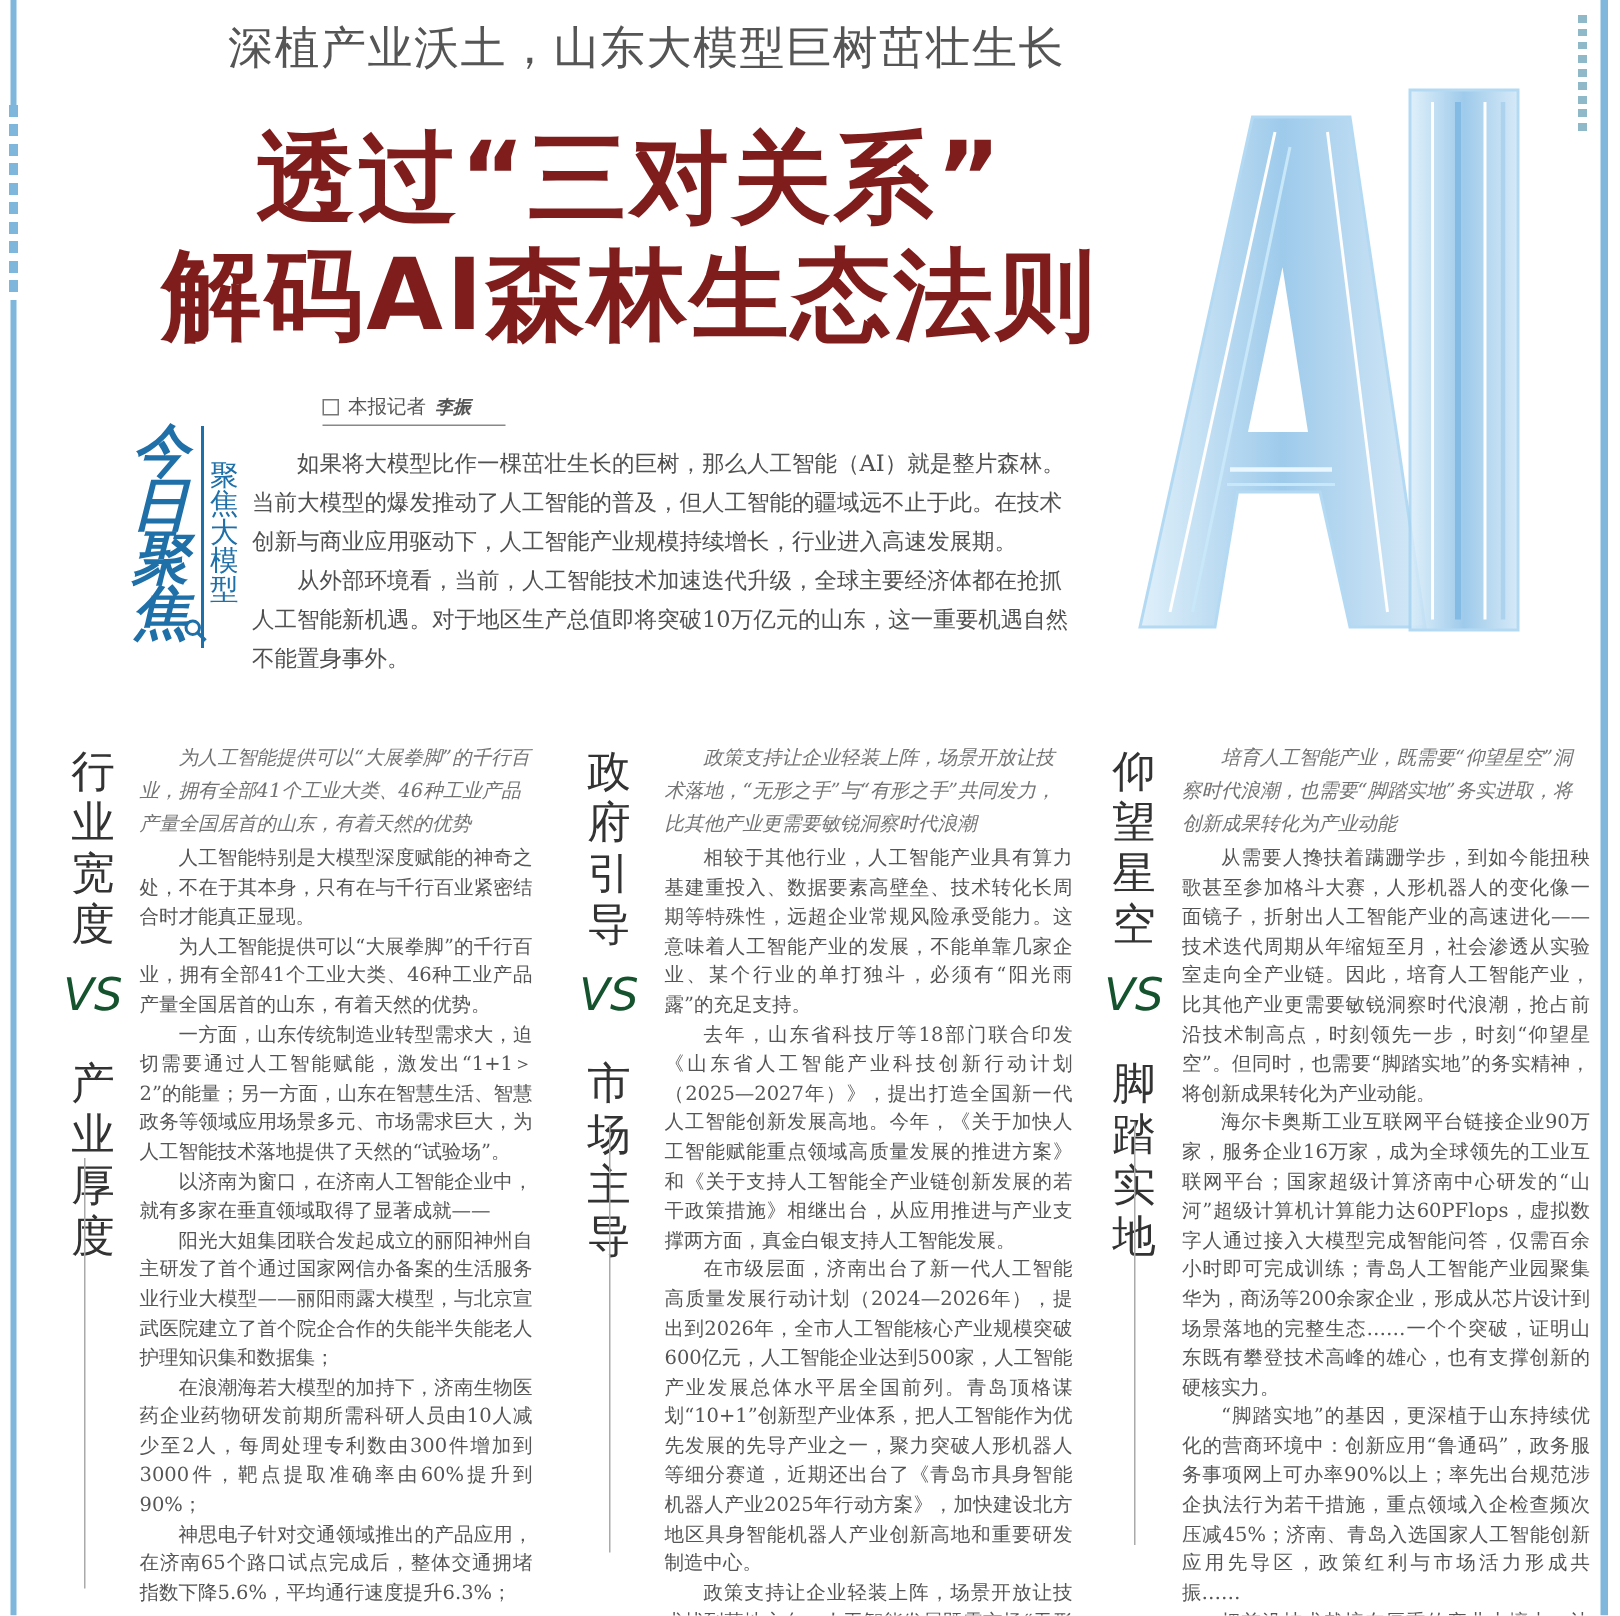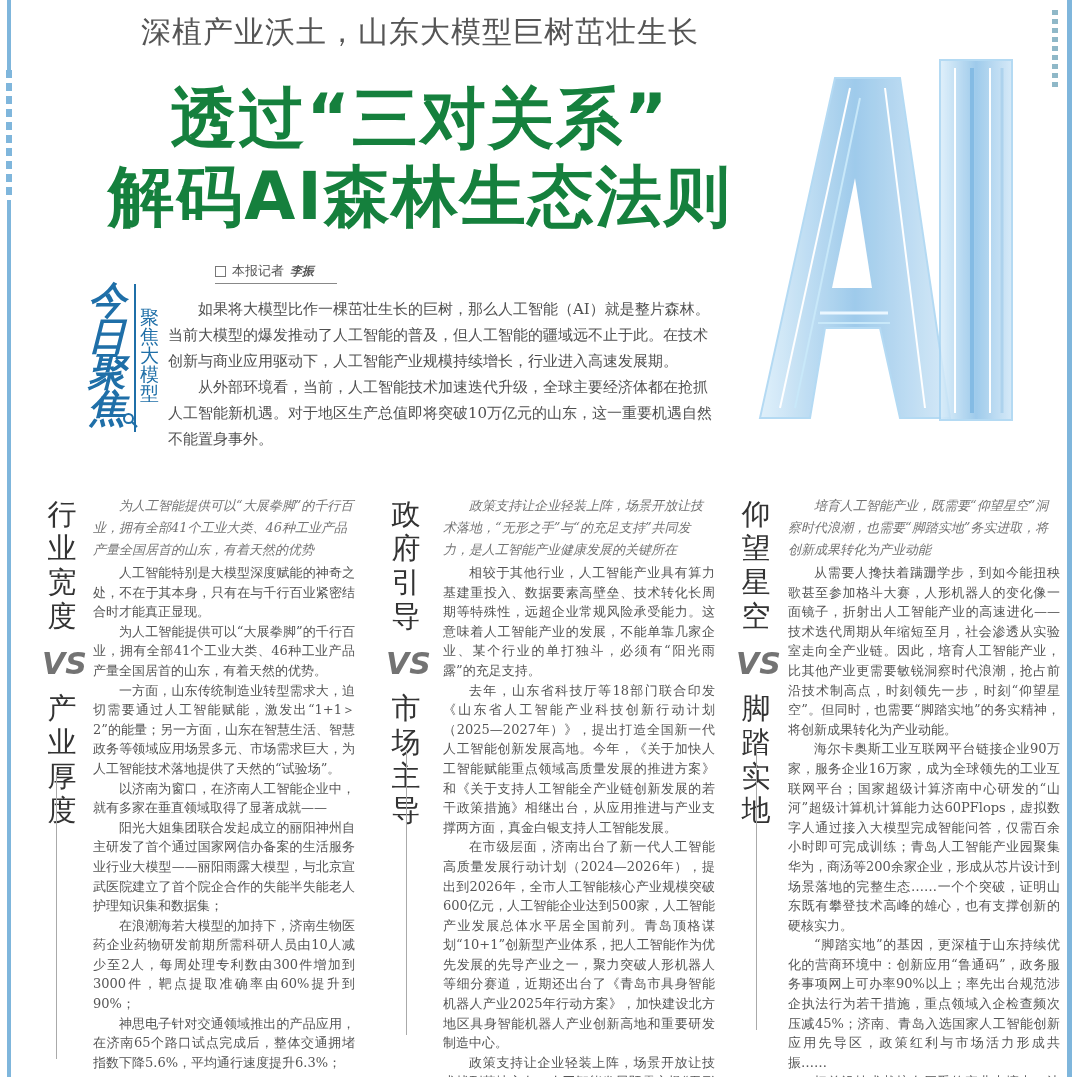--- a/index.html
+++ b/index.html
@@ -8,24 +8,24 @@
 
   
   .frame-left { position: absolute; left: 7px; top: 0; width: 4px; height: 1077px; background: #7fb6dc; }
   .frame-left-dash { position: absolute; left: 6px; top: 70px; width: 6px; height: 130px;
     background: repeating-linear-gradient(to bottom, #7fb6dc 0 8px, #ffffff 8px 13px); }
   .frame-right { position: absolute; right: 8px; top: 0; width: 5px; height: 1077px; background: #7fb6dc; }
   .frame-right-dash { position: absolute; right: 22px; top: 10px; width: 6px; height: 80px;
     background: repeating-linear-gradient(to bottom, #8fb8c8 0 5px, #ffffff 5px 9px); }
 
   
-  .subtitle { position: absolute; left: 130px; top: 12px; width: 580px; text-align: center;
+  .subtitle { position: absolute; left: 130px; top: 12px; width: 580px; text-align: right;
     font-family: "DejaVu Serif", serif; font-size: 30px; color: #555; letter-spacing: 1px; }
   .headline { position: absolute; left: 100px; width: 640px; text-align: center;
-    font-family: "DejaVu Sans", sans-serif; font-weight: bold; color: #15803d; letter-spacing: 2px; }
+    font-family: "DejaVu Sans", sans-serif; font-weight: bold; color: #7f1d1d; letter-spacing: 2px; }
   .headline.l1 { top: 74px; font-size: 66px; }
   .headline.l2 { top: 152px; font-size: 66px; }
 
   
   .ai-graphic { position: absolute; left: 740px; top: 28px; width: 290px; height: 400px; }
 
   
   .byline { position: absolute; left: 215px; top: 262px; width: 122px; border-bottom: 1px solid #888;
     font-size: 13px; padding-bottom: 3px; color: #555; display: flex; align-items: center; gap: 6px; }
   .byline .box { width: 11px; height: 11px; border: 1px solid #777; display: inline-block; }
@@ -40,22 +40,22 @@
   .logo .small { position: absolute; left: 52px; top: 26px; width: 20px;
     font-family: "DejaVu Sans", sans-serif; font-size: 19px; line-height: 19px; color: #1f6fa8; }
   .logo .mag { position: absolute; left: 34px; top: 130px; width: 16px; height: 16px; }
 
   
   .intro { position: absolute; left: 168px; top: 296px; width: 545px;
     font-size: 15px; line-height: 26px; color: #505050; }
   .intro p { text-indent: 2em; }
   .col-title { position: absolute; width: 40px; font-family: "DejaVu Sans", sans-serif;
     font-size: 29px; line-height: 34px; color: #333; text-align: center; }
-  .col-title .vs { display: block; font-style: italic; font-weight: bold; color: #737373;
-    font-size: 30px; margin: 14px 0 10px; }
+  .col-title .vs { display: block; font-style: italic; font-weight: normal; color: #14532d;
+    font-size: 30px; margin: 14px 0 24px; }
   .col-divider { position: absolute; width: 1px; background: #aaa; }
   .col-lead { position: absolute; font-size: 13px; line-height: 22px; color: #737373; font-style: italic; }
   .col-lead p { text-indent: 2em; }
   .col-body { position: absolute; font-size: 13px; line-height: 19.6px; color: #555; text-align: justify; }
   .col-body p { text-indent: 2em; }
 </style>
 </head>
 <body>
 
 <div class="frame-left"></div>
@@ -163,21 +163,21 @@
     <div>引</div>
     <div>导</div>
     <span class="vs">VS</span>
     <div>市</div>
     <div>场</div>
     <div>主</div>
     <div>导</div>
   </div>
   <div class="col-divider" style="left:406px; top:750px; height:285px;"></div>
   <div class="col-lead" style="left:443px; top:495px; width:272px;">
-    <p>政策支持让企业轻装上阵，场景开放让技术落地，“无形之手”与“的充足支持”共同发力，是人工智能产业健康发展的关键所在</p>
+    <p>政策支持让企业轻装上阵，场景开放让技术落地，“无形之手”与“有形之手”共同发力，比其他产业更需要敏锐洞察时代浪潮</p>
   </div>
   <div class="col-body" style="left:443px; top:563px; width:272px;">
     <p>相较于其他行业，人工智能产业具有算力基建重投入、数据要素高壁垒、技术转化长周期等特殊性，远超企业常规风险承受能力。这意味着人工智能产业的发展，不能单靠几家企业、某个行业的单打独斗，必须有“阳光雨露”的充足支持。</p>
     <p>去年，山东省科技厅等18部门联合印发《山东省人工智能产业科技创新行动计划（2025—2027年）》，提出打造全国新一代人工智能创新发展高地。今年，《关于加快人工智能赋能重点领域高质量发展的推进方案》和《关于支持人工智能全产业链创新发展的若干政策措施》相继出台，从应用推进与产业支撑两方面，真金白银支持人工智能发展。</p>
     <p>在市级层面，济南出台了新一代人工智能高质量发展行动计划（2024—2026年），提出到2026年，全市人工智能核心产业规模突破600亿元，人工智能企业达到500家，人工智能产业发展总体水平居全国前列。青岛顶格谋划“10+1”创新型产业体系，把人工智能作为优先发展的先导产业之一，聚力突破人形机器人等细分赛道，近期还出台了《青岛市具身智能机器人产业2025年行动方案》，加快建设北方地区具身智能机器人产业创新高地和重要研发制造中心。</p>
     <p>政策支持让企业轻装上阵，场景开放让技术找到落地方向，人工智能发展既需市场“无形之手”推动效率创新，也需政府“有形之手”构建规则与保障公平，这正是产业健康发展的关键所在。</p>
   </div>
 </div>
 
 <div>

